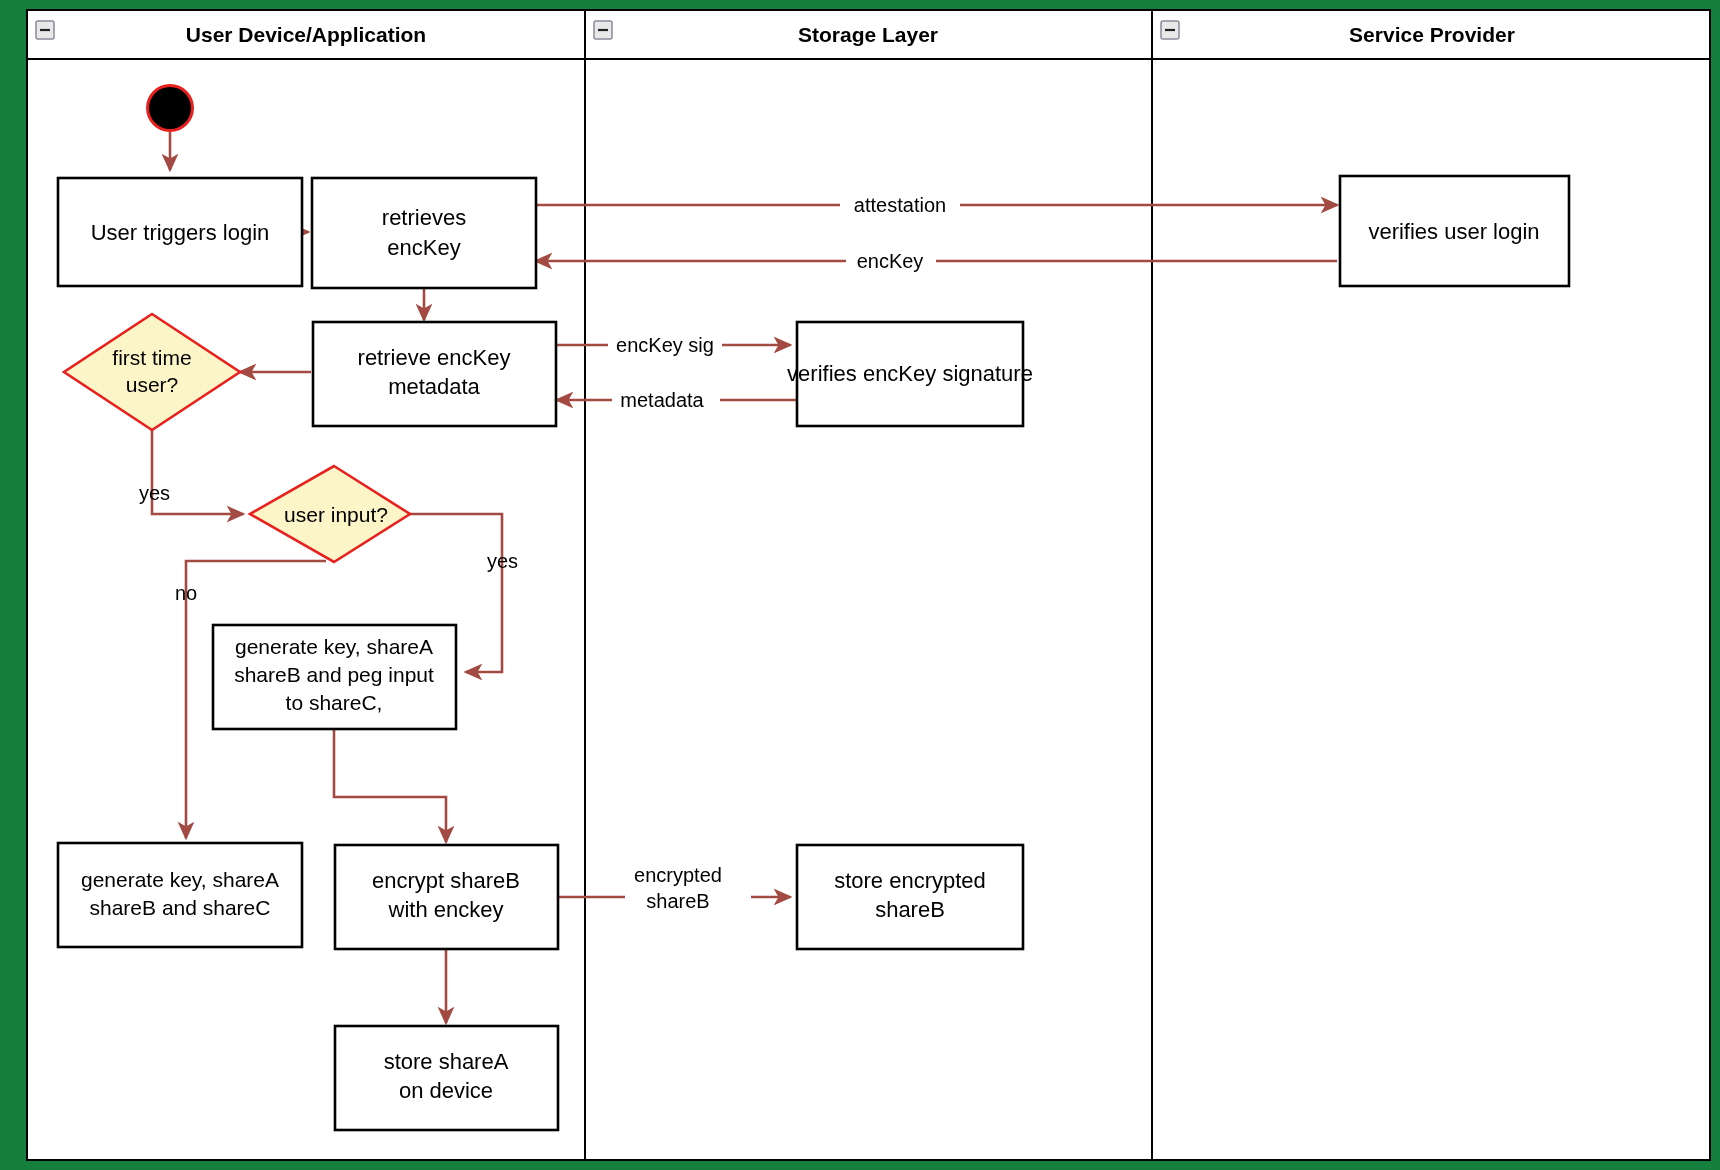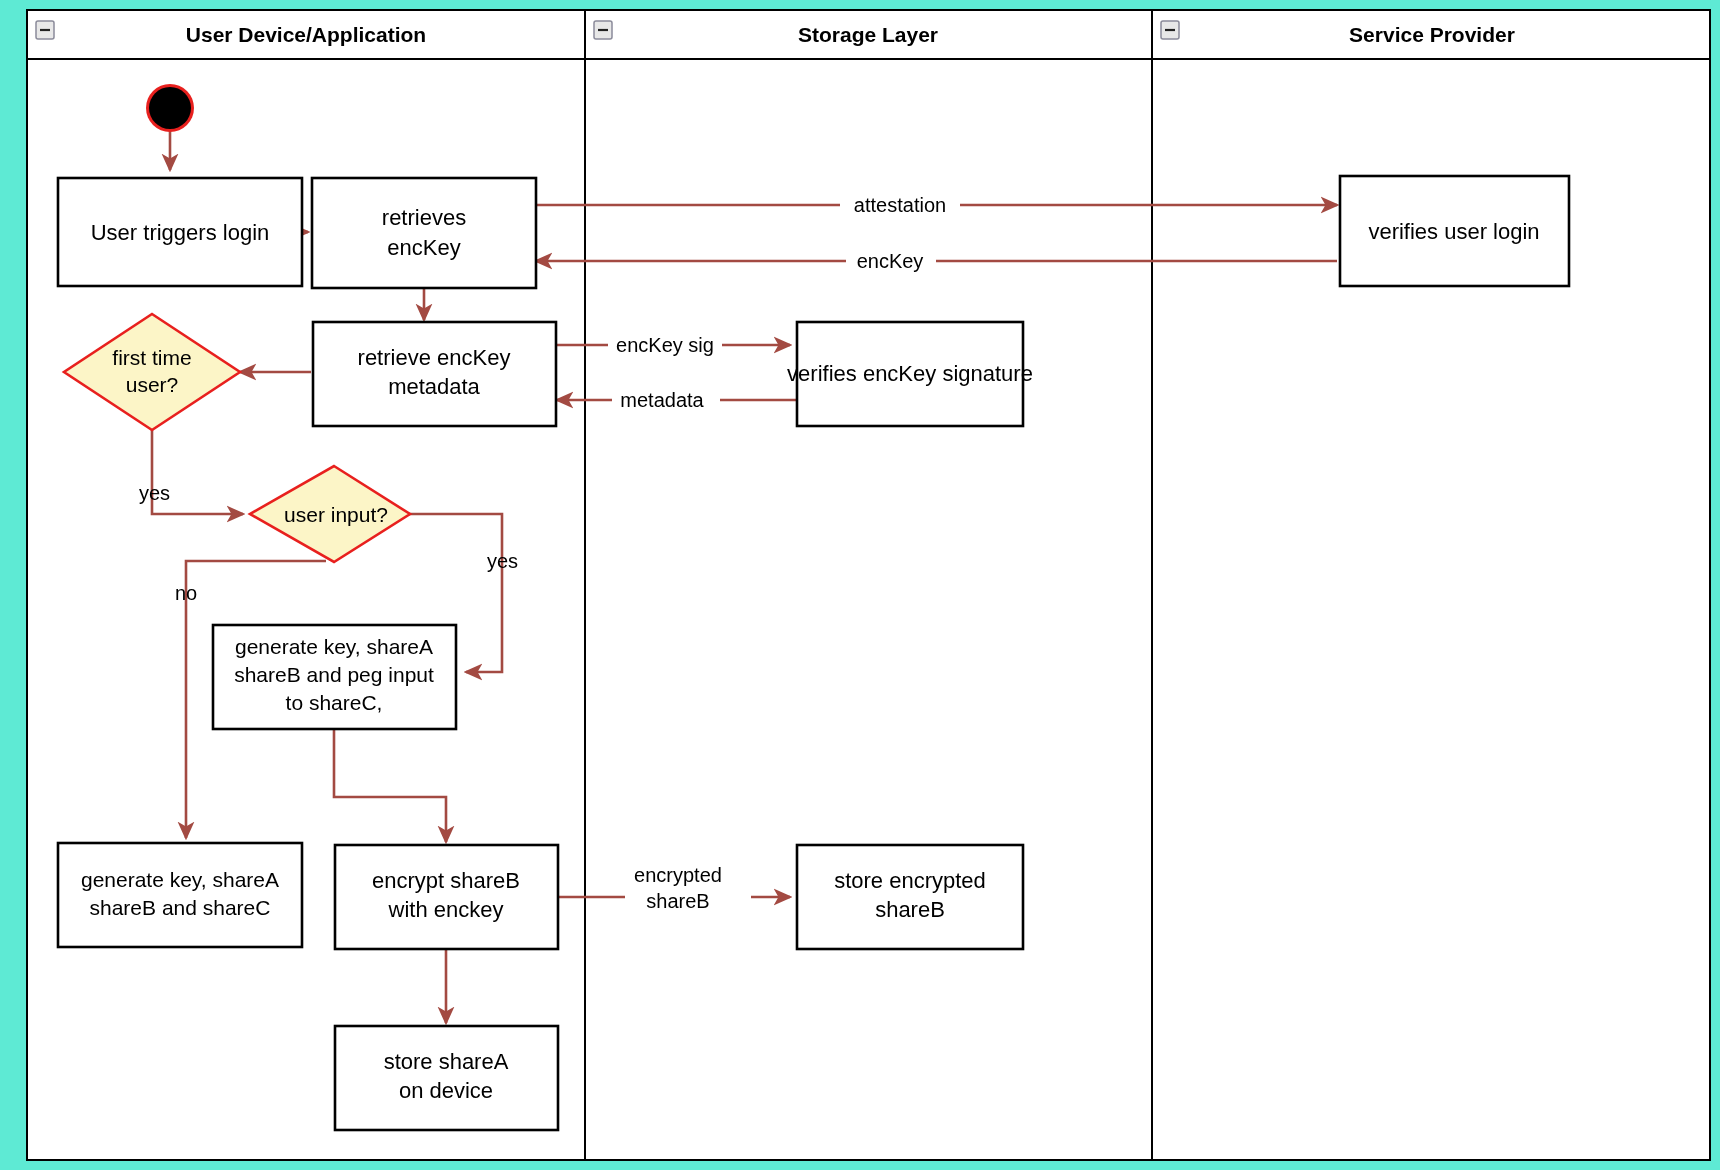--- a/index.html
+++ b/index.html
@@ -10,21 +10,21 @@
   body {
     width: 1720px;
     height: 1170px;
     font-family: "Liberation Sans", sans-serif;
     overflow: hidden;
   }
   #canvas {
     position: relative;
     width: 1720px;
     height: 1170px;
-    background: #5eead4;
+    background: #15803d;
   }
   svg.layer {
     position: absolute;
     left: 0;
     top: 0;
     width: 1720px;
     height: 1170px;
   }
   
   .lane-frame {

